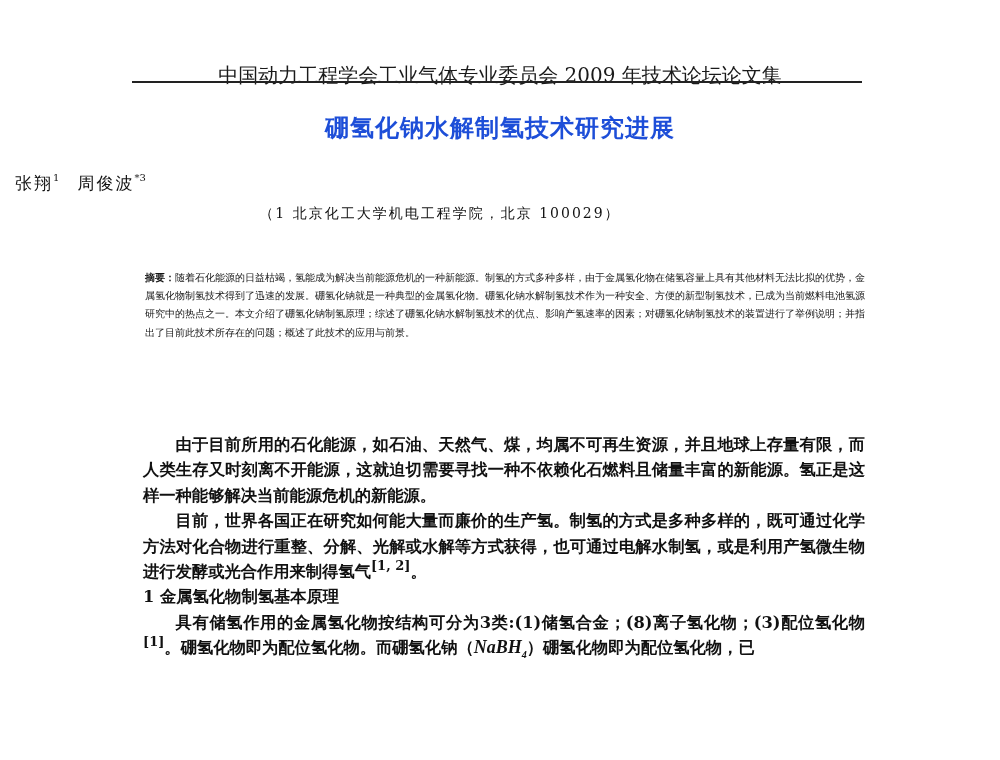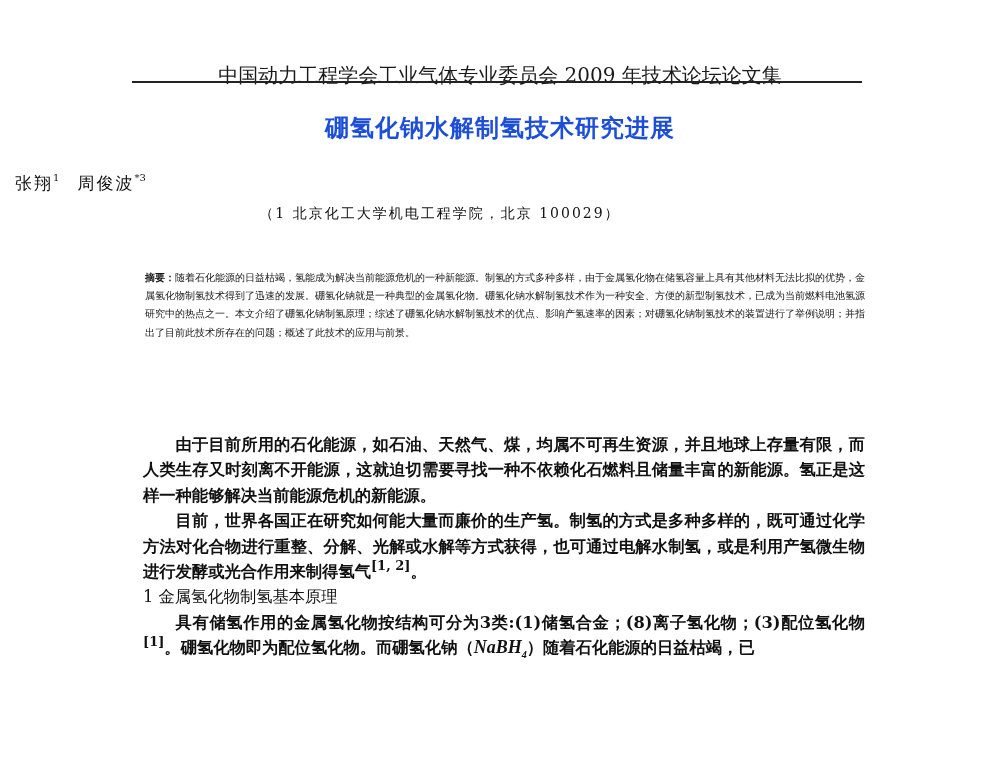--- a/index.html
+++ b/index.html
@@ -39,21 +39,21 @@
   .keywords {
     position: absolute; left: 145px; top: 396px; width: 720px;
     font-size: 12.6px; line-height: 18px;
   }
   .keywords .label { font-weight: bold; }
   .body-text {
     position: absolute; left: 143px; top: 432px; width: 722px;
     font-size: 16.3px; line-height: 25.4px; text-align: justify; color: #111;
   }
   .body-text p { margin: 0; text-indent: 2em; font-weight: bold; }
-  .body-text p.section-head { text-indent: 0; font-weight: normal; }
+  .body-text p.section-head { text-indent: 0; font-weight: bold; }
   .body-text sup { font-size: 13px; vertical-align: 7px; line-height: 0; }
   .formula { font-style: italic; font-family: "Liberation Serif", "DejaVu Serif", serif; font-size: 18px; }
   .formula sub { font-size: 10px; }
 </style>
 </head>
 <body>
 
 <div class="page">
   <div class="running-head">中国动力工程学会工业气体专业委员会 2009 年技术论坛论文集</div>
   <div class="head-rule"></div>
@@ -68,15 +68,15 @@
 
   <div class="abstract">
     <span class="label">摘要：</span><span>随着石化能源的日益枯竭，氢能成为解决当前能源危机的一种新能源。制氢的方式多种多样，由于金属氢化物在储氢容量上具有其他材料无法比拟的优势，金属氢化物制氢技术得到了迅速的发展。硼氢化钠就是一种典型的金属氢化物。硼氢化钠水解制氢技术作为一种安全、方便的新型制氢技术，已成为当前燃料电池氢源研究中的热点之一。本文介绍了硼氢化钠制氢原理；综述了硼氢化钠水解制氢技术的优点、影响产氢速率的因素；对硼氢化钠制氢技术的装置进行了举例说明；并指出了目前此技术所存在的问题；概述了此技术的应用与前景。</span>
   </div>
 
 
   <div class="body-text">
     <p>由于目前所用的石化能源，如石油、天然气、煤，均属不可再生资源，并且地球上存量有限，而人类生存又时刻离不开能源，这就迫切需要寻找一种不依赖化石燃料且储量丰富的新能源。氢正是这样一种能够解决当前能源危机的新能源。</p>
     <p><span>目前，世界各国正在研究如何能大量而廉价的生产氢。制氢的方式是多种多样的，既可通过化学方法对化合物进行重整、分解、光解或水解等方式获得，也可通过电解水制氢，或是利用产氢微生物进行发酵或光合作用来制得氢气</span><sup>[1, 2]</sup><span>。</span></p>
     <p class="section-head">1  金属氢化物制氢基本原理</p>
-    <p><span>具有储氢作用的金属氢化物按结构可分为3类:(1)储氢合金；(8)离子氢化物；(3)配位氢化物</span><sup>[1]</sup><span>。硼氢化物即为配位氢化物。而硼氢化钠（</span><span class="formula"><span>NaBH</span><sub>4</sub></span><span>）随着石化能源的日益枯竭，已</span></p>
+    <p><span>具有储氢作用的金属氢化物按结构可分为3类:(1)储氢合金；(8)离子氢化物；(3)配位氢化物</span><sup>[1]</sup><span>。硼氢化物即为配位氢化物。而硼氢化钠（</span><span class="formula"><span>NaBH</span><sub>4</sub></span><span>）硼氢化物即为配位氢化物，已</span></p>
   </div>
 </div>
 
 </body></html>

